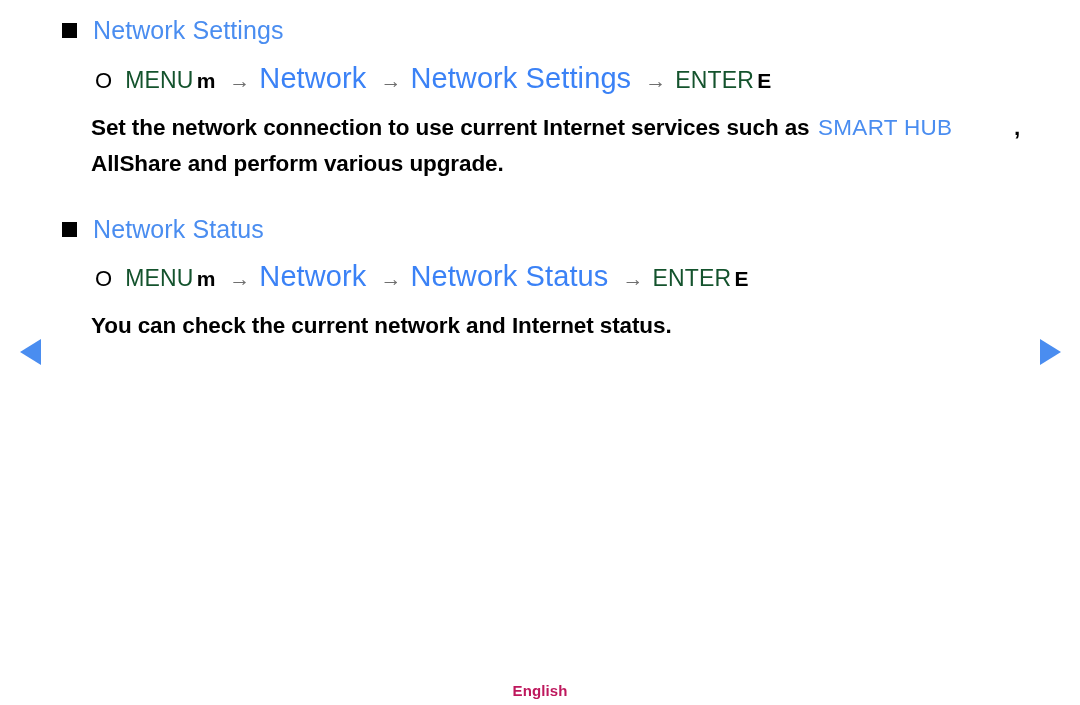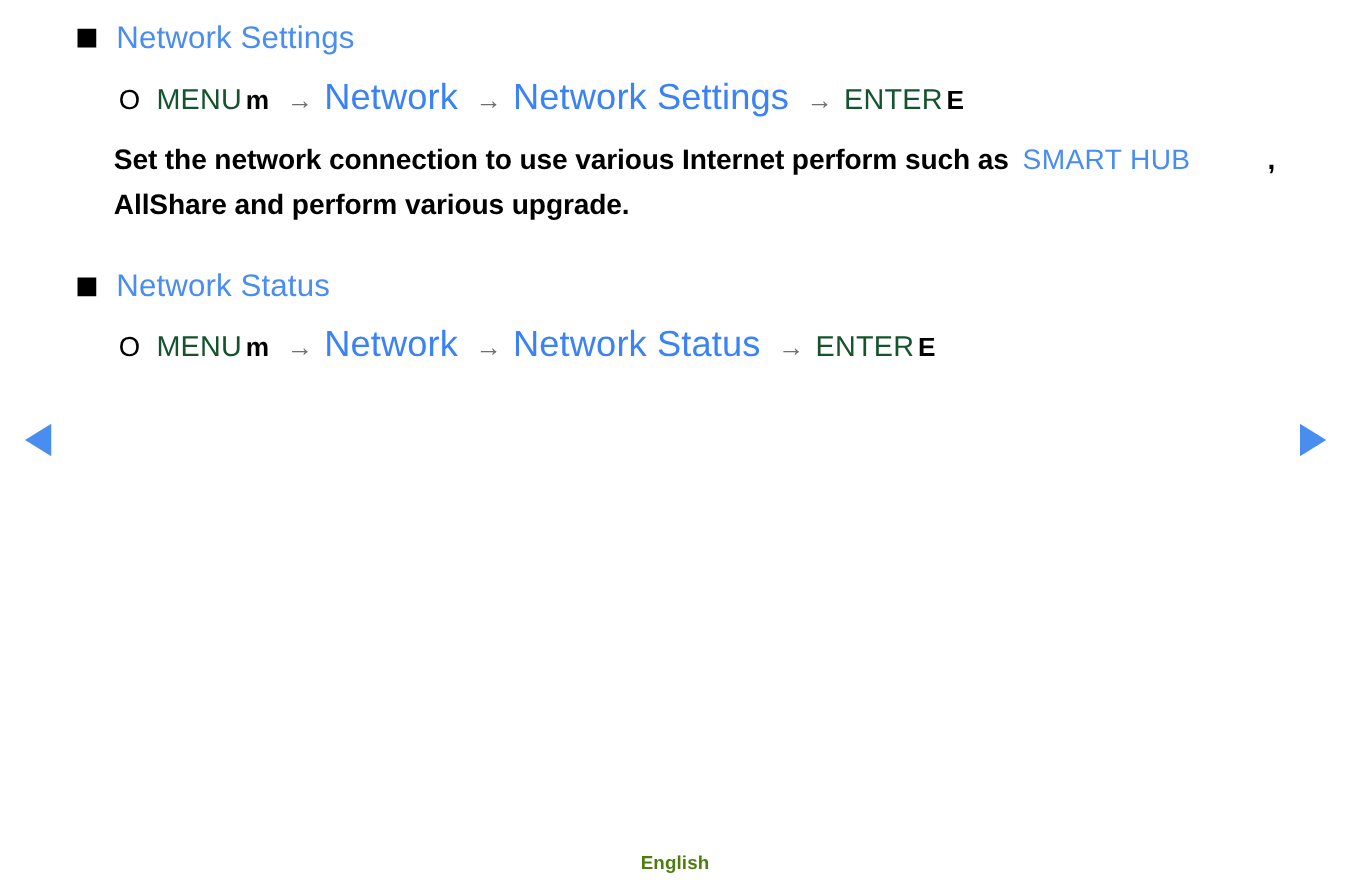--- a/index.html
+++ b/index.html
@@ -138,21 +138,21 @@
 
   
   .footer-lang {
     position: absolute;
     left: 0;
     right: 0;
     top: 682px;
     text-align: center;
     font-size: 15px;
     font-weight: 700;
-    color: #4d7c0f;
+    color: #be185d;
     letter-spacing: 0.1px;
   }
 </style>
 </head>
 <body>
 
 <div class="page">
 
   <div class="section-heading" style="left:62px; top:18px;">
     <span class="bullet-square"></span>
@@ -166,21 +166,21 @@
     <span class="path-arrow">→</span>
     <span class="path-item">Network</span>
     <span class="path-arrow">→</span>
     <span class="path-item">Network Settings</span>
     <span class="path-arrow">→</span>
     <span class="key-word">ENTER</span>
     <span class="key-cap">E</span>
   </div>
 
   <div class="body-text" style="left:91px; top:110px;">
-    <span>Set the network connection to use various Internet perform such as</span>
+    <span>Set the network connection to use current Internet services such as</span>
   </div>
   <div class="overlap-layer" style="left:818px; top:110px;">SMART HUB</div>
   <div class="trailing-comma" style="left:1014px; top:110px;">,</div>
   <div class="body-text" style="left:91px; top:146px;">AllShare and perform various upgrade.</div>
 
   <div class="section-heading" style="left:62px; top:217px;">
     <span class="bullet-square"></span>
     <span class="heading-text">Network Status</span>
   </div>
 
@@ -190,19 +190,20 @@
     <span class="key-cap">m</span>
     <span class="path-arrow">→</span>
     <span class="path-item">Network</span>
     <span class="path-arrow">→</span>
     <span class="path-item">Network Status</span>
     <span class="path-arrow">→</span>
     <span class="key-word">ENTER</span>
     <span class="key-cap">E</span>
   </div>
 
+  <div class="body-text" style="left:91px; top:308px;">You can check the current network and Internet status.</div>
 
   <div class="nav-arrow left"></div>
   <div class="nav-arrow right"></div>
 
   <div class="footer-lang">English</div>
 
 </div>
 
 </body></html>

